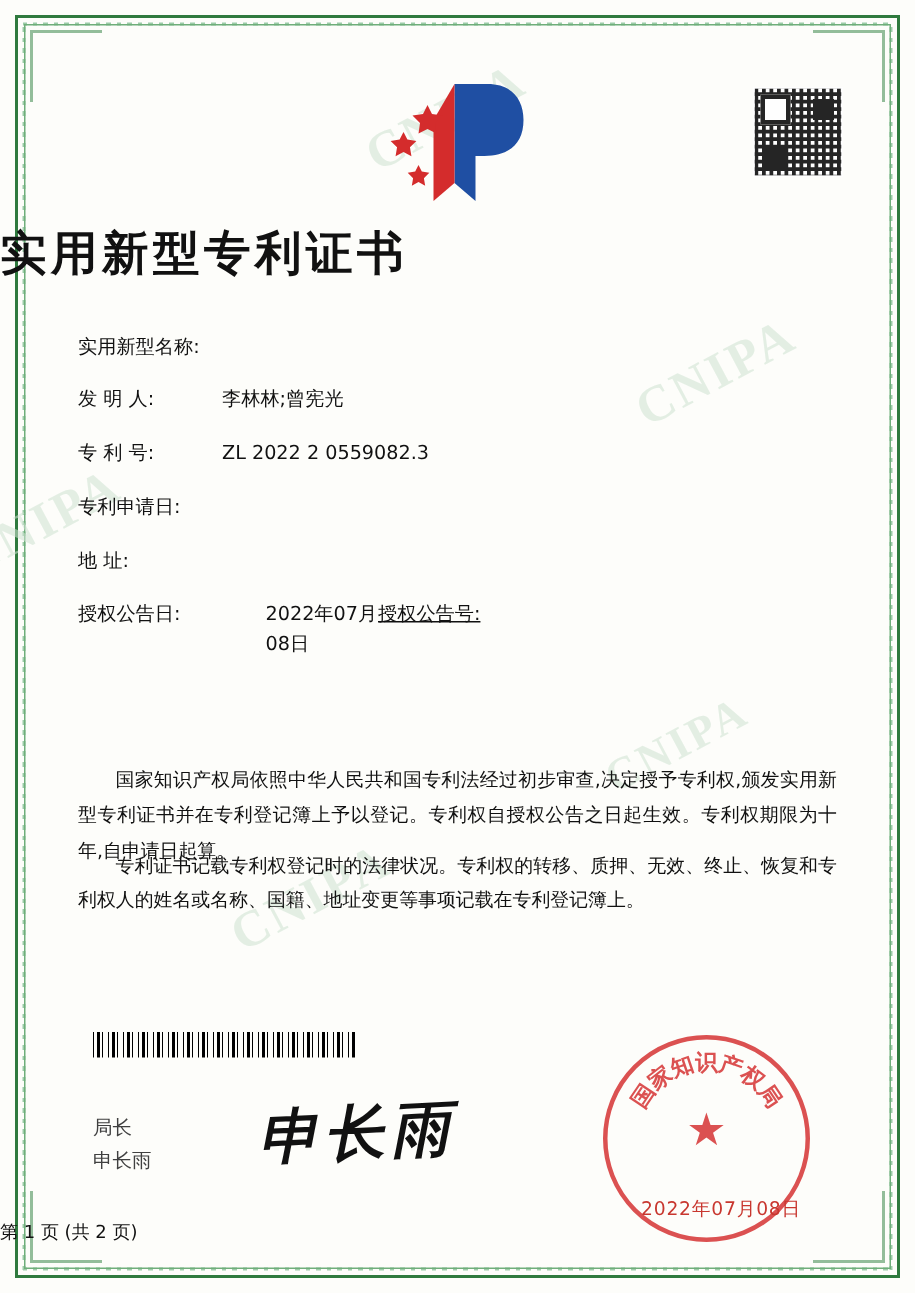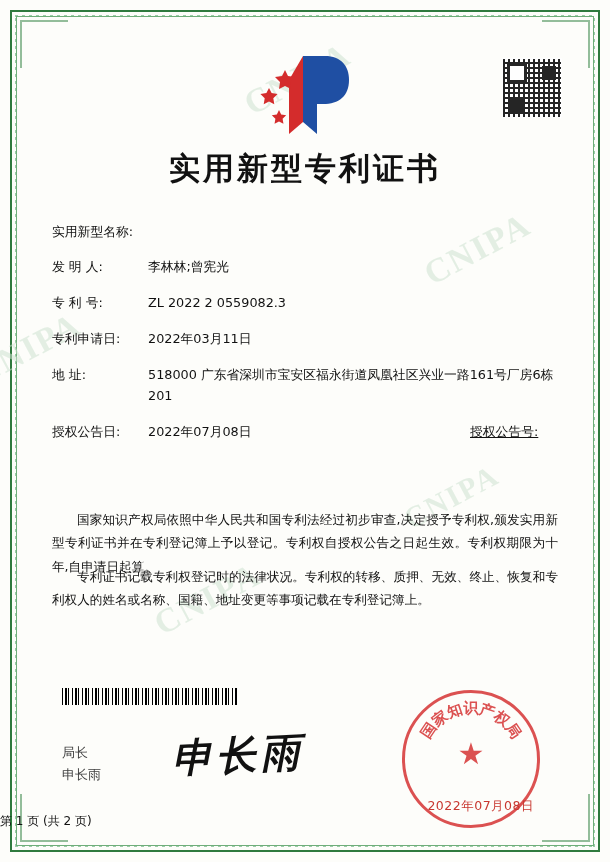--- a/index.html
+++ b/index.html
@@ -117,61 +117,60 @@
   }
   
   .logo {
     position: absolute;
     left: 255px; top: 52px;
     width: 100px; height: 86px;
   }
   .title {
     position: absolute;
     left: 0; right: 0; top: 148px;
-    text-align: center;
+    text-align: left;
     font-family: "DejaVu Sans", "Liberation Sans", sans-serif;
     font-size: 31px;
     font-weight: bold;
     letter-spacing: 3px;
     color: #111;
   }
   .fields {
     position: absolute;
     left: 52px; top: 222px;
     right: 52px;
     font-size: 12.8px;
     line-height: 1.55;
     color: #111;
   }
   .row {
     display: flex;
     margin-bottom: 15.5px;
     align-items: flex-start;
-    justify-content: space-between;
   }
   .row .lab {
     width: 96px;
     flex: 0 0 96px;
     letter-spacing: 0px;
     white-space: nowrap;
   }
   .row .val {
     flex: 1;
     word-break: break-all;
     line-height: 1.6;
   }
   .row.grant {
     margin-bottom: 0;
   }
   .grant .g2-lab {
     width: 88px;
     flex: 0 0 88px;
     text-decoration: underline;
   }
-  .grant .g1 { width: 200px; flex: 0 0 200px; display: flex; }
+  .grant .g1 { width: 200px; flex: 0 0 200px; display: flex; gap: 29px; }
   .para {
     position: absolute;
     left: 52px; right: 52px;
     font-size: 12.6px;
     line-height: 1.85;
     text-align: justify;
     color: #111;
   }
   .para.p1 { top: 508px; }
   .para.p2 { top: 565px; }
@@ -284,25 +283,23 @@
       <div class="row">
         <div class="lab">发 明 人:</div>
         <div class="val">李林林;曾宪光</div>
       </div>
       <div class="row">
         <div class="lab">专 利 号:</div>
         <div class="val">ZL 2022 2 0559082.3</div>
       </div>
       <div class="row">
         <div class="lab">专利申请日:</div>
-        <div class="val">2022年03月11日</div>
       </div>
       <div class="row">
         <div class="lab">地 址:</div>
-        <div class="val">518000 广东省深圳市宝安区福永街道凤凰社区兴业一路161号厂房6栋201</div>
       </div>
       <div class="row grant">
         <div class="g1">
           <div class="lab">授权公告日:</div>
           <div>2022年07月08日</div>
         </div>
         <div class="g2-lab">授权公告号:</div>
       </div>
     </div>
 

